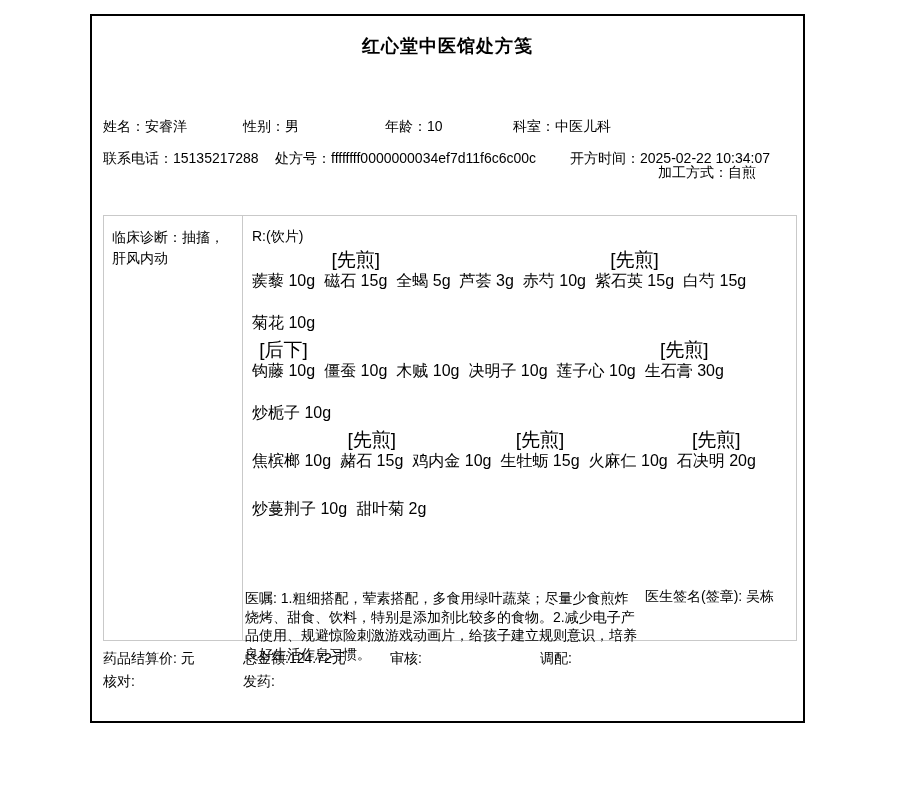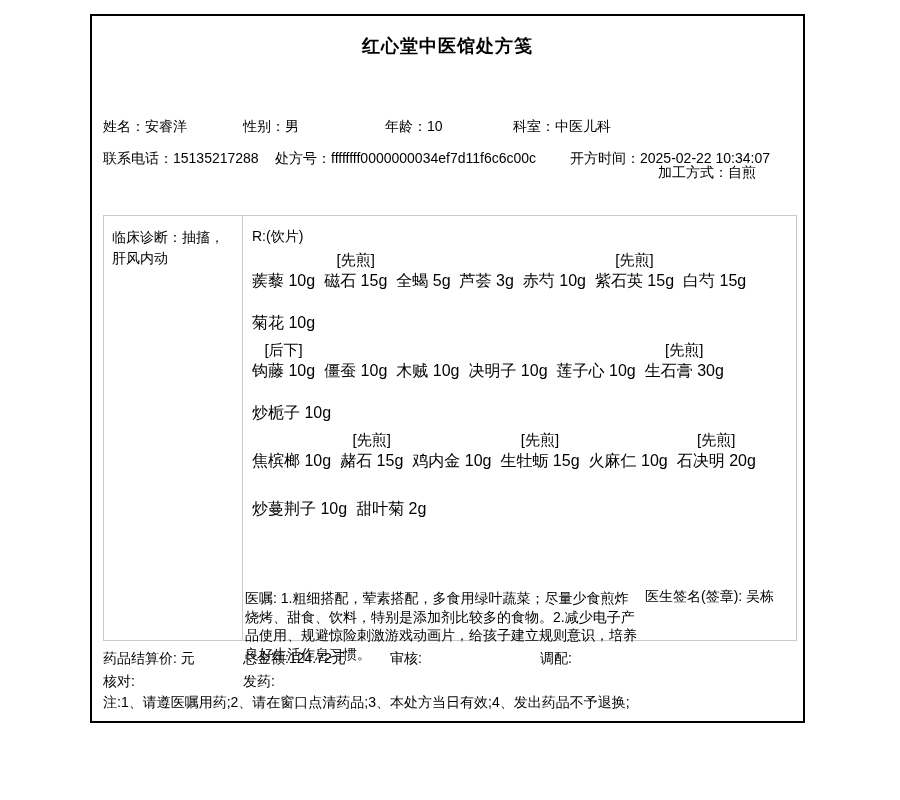--- a/index.html
+++ b/index.html
@@ -25,21 +25,21 @@
     position:absolute; left:242px; top:215px; width:1px; height:426px;
     background:#c9c9c9;
   }
   .diagnosis {
     position:absolute; left:112px; top:227px; width:122px;
     line-height:21px; white-space:normal;
   }
   .med-rows { position:absolute; left:252px; top:250px; width:545px; }
   .med-row { margin-bottom:6px; }
   .med-item { display:inline-block; margin-right:9px; text-align:center; vertical-align:bottom; }
-  .med-tag { display:block; height:20px; line-height:20px; font-size:15px; min-width:10px; }
+  .med-tag { display:block; height:20px; line-height:20px; font-size:19px; min-width:10px; }
   .med-name { display:block; height:22px; line-height:22px; font-size:16px; white-space:nowrap; }
   .advice {
     position:absolute; left:245px; top:589px; width:394px;
     line-height:18.5px; white-space:normal; background:transparent; z-index:3;
   }
   .footer-text { z-index:1; }
 </style>
 </head>
 <body>
 
@@ -76,15 +76,14 @@
   <span class="abs" style="left:625px; top:588px;padding-left:20px;">医生签名(签章): 吴栋</span>
 
   <div class="advice">医嘱: 1.粗细搭配，荤素搭配，多食用绿叶蔬菜；尽量少食煎炸烧烤、甜食、饮料，特别是添加剂比较多的食物。2.减少电子产品使用、规避惊险刺激游戏动画片，给孩子建立规则意识，培养良好生活作息习惯。</div>
 
   <span class="abs footer-text" style="left:103px; top:650px;text-align:center;">药品结算价: 元</span>
   <span class="abs footer-text" style="left:243px; top:650px;">总金额:124.72元</span>
   <span class="abs footer-text" style="left:390px; top:650px;">审核:</span>
   <span class="abs footer-text" style="left:540px; top:650px;">调配:</span>
   <span class="abs footer-text" style="left:103px; top:673px;">核对:</span>
   <span class="abs footer-text" style="left:243px; top:673px;">发药:</span>
-  <span class="abs footer-text" style="left:103px; top:694px;">注:1、请遵医嘱用药;2、请在窗口点清药品;3、本处方当日有效;4、发出药品不予退换;</span>
 
 </div>
 
 </body></html>

